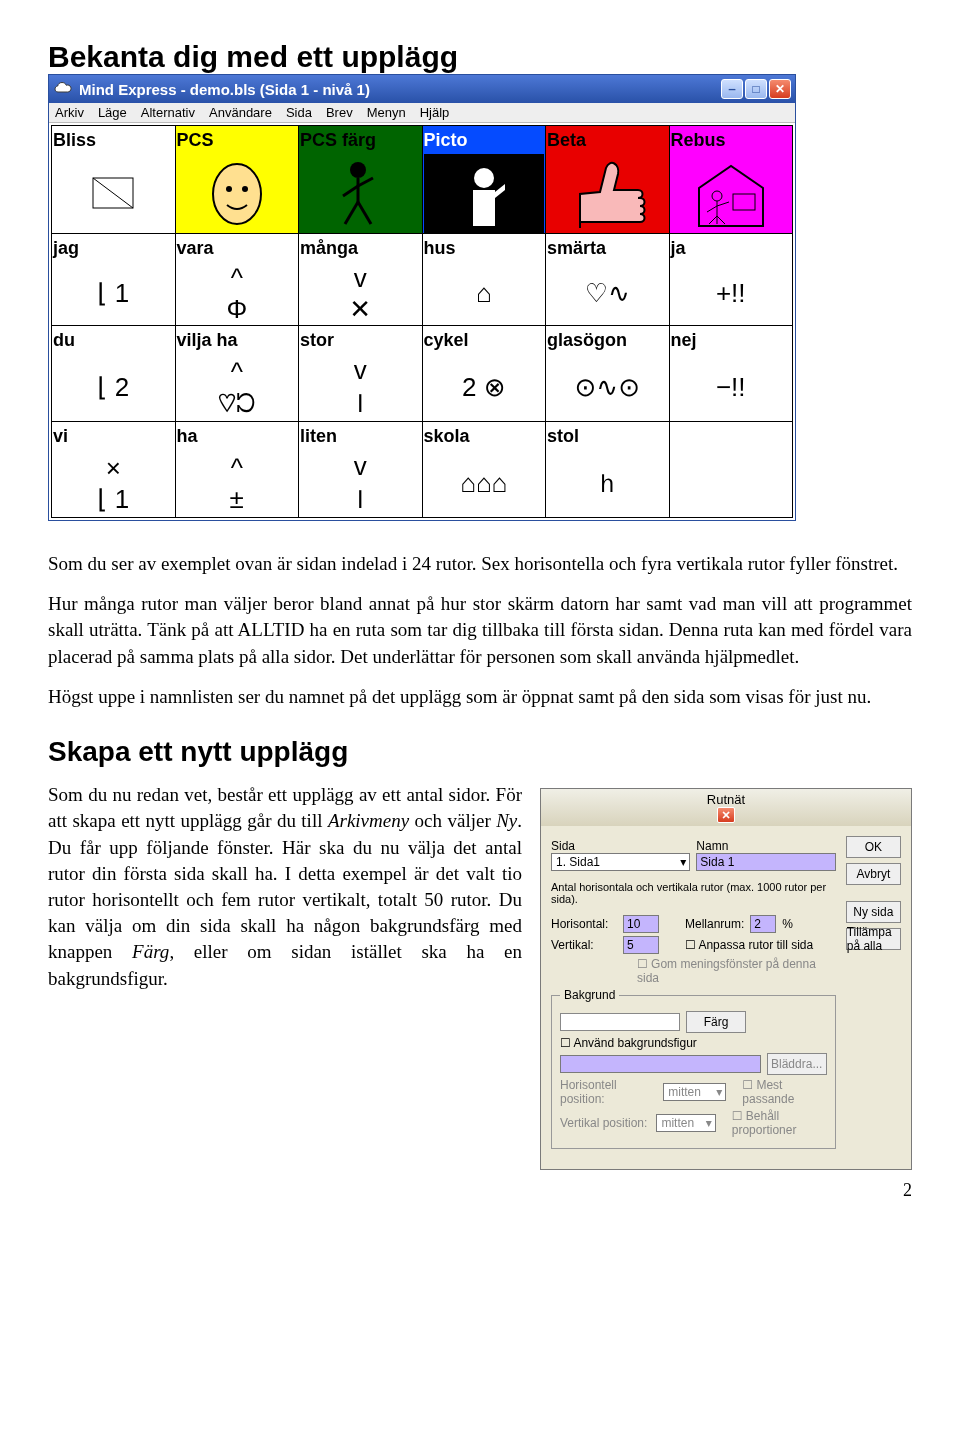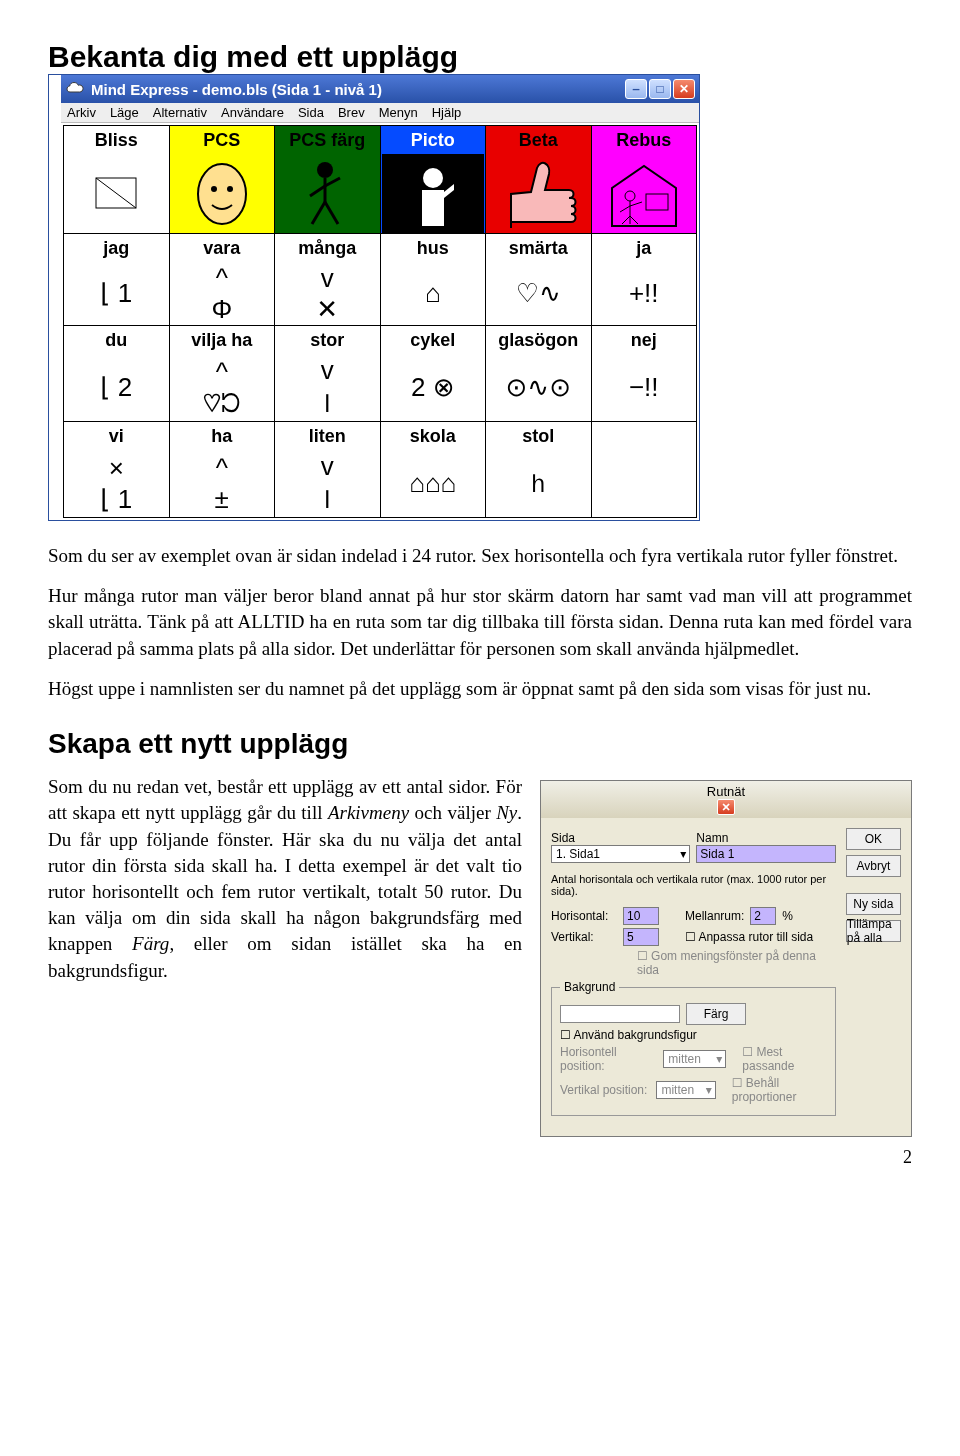--- a/index.html
+++ b/index.html
@@ -4,37 +4,37 @@
 <style>
   * { box-sizing: border-box; }
   body { margin: 0; background: #fff; font-family: Georgia, "Times New Roman", serif; color: #000; width: 960px; padding: 40px 48px 36px; }
   h1, h2 { font-family: Arial, Helvetica, sans-serif; font-weight: 700; margin: 0; }
   h1 { font-size: 30px; }
   h2 { font-size: 28px; margin: 26px 0 14px; }
   p { font-size: 19px; line-height: 1.38; margin: 14px 0; text-align: justify; }
   em { font-style: italic; }
 
   
-  .win { border: 1px solid #2a4f9e; margin-bottom: 22px; width: 652px; background: #fff; padding-left: 12px; }
+  .win { border: 1px solid #2a4f9e; margin-bottom: 30px; width: 748px; background: #fff; }
   .titlebar { background: linear-gradient(#4d78d6,#2951a8); height: 28px; display: flex; align-items: center; padding: 0 4px; color: #fff; font-family: Arial; font-size: 15px; font-weight: 700; }
   .tb-icon { width: 20px; height: 20px; margin-right: 6px; }
   .titlebar span { flex: 0 0 auto; }
   .sp { flex: 1; }
   .winbtns { display: flex; gap: 2px; }
   .winbtn { width: 22px; height: 20px; border: 1px solid #fff; border-radius: 3px; display:flex; align-items:center; justify-content:center; font-family: Arial; font-size: 12px; }
   .winbtn.min, .winbtn.max { background: linear-gradient(#cfe0ff,#9ab8ef); color: #2a4f9e; }
   .winbtn.cls { background: linear-gradient(#f58b6e,#d63c1f); color: #fff; font-weight: 700; }
   .menubar { background: #eee; padding: 2px 6px; font-family: Tahoma, Arial; font-size: 13px; display:flex; gap: 14px; border-bottom:1px solid #bbb; }
   .menubar span { cursor: default; }
 
   .gridwrap { padding: 2px; }
   table.cells { border-collapse: collapse; width: 100%; table-layout: fixed; }
   table.cells td { border: 1px solid #000; height: 92px; vertical-align: top; background:#fff; }
   table.cells .hdr td { height: 108px; }
-  .cell-label { font-family: Arial; font-weight: 700; font-size: 18px; text-align: center; padding: 3px 0; background: transparent; }
+  .cell-label { font-family: Arial; font-weight: 700; font-size: 18px; padding: 3px 0; background: transparent; }
   .imgbox { width: 100%; height: calc(100% - 26px); display:flex; align-items:center; justify-content:center; }
   .sym { font-family: "Segoe UI Symbol", Arial; font-size: 26px; text-align:center; }
 
   
   .bg-white  { background:#fff !important; }
   .bg-yellow { background:#ffff00 !important; }
   .bg-green  { background:#006400 !important; }
   .bg-blue   { background:#054bff !important; color:#fff; }
   .bg-red    { background:#e80000 !important; }
   .bg-mag    { background:#ff00ff !important; }
@@ -297,20 +297,24 @@
 
       <fieldset>
         <legend>Bakgrund</legend>
         <div class="row">
             <div class="bgbar" style="width:120px"></div>
           <div class="dbtn" style="width:60px">Färg</div>
           </div>
         <div class="row">
             <span class="chk">Använd bakgrundsfigur</span>
           </div>
+        <div class="row">
+            <div class="inp gray" style="flex:1"></div>
+          <div class="dbtn gray" style="width:60px">Bläddra...</div>
+          </div>
         <div class="row gray">
             <span style="width:110px">Horisontell position:</span>
             <span class="list drop" style="width:70px">
               <span>mitten</span>
             </span>
           <span class="chk" style="margin-left:10px">Mest passande</span>
           </div>
         <div class="row gray">
             <span style="width:110px">Vertikal position:</span>
             <span class="list drop" style="width:70px">

